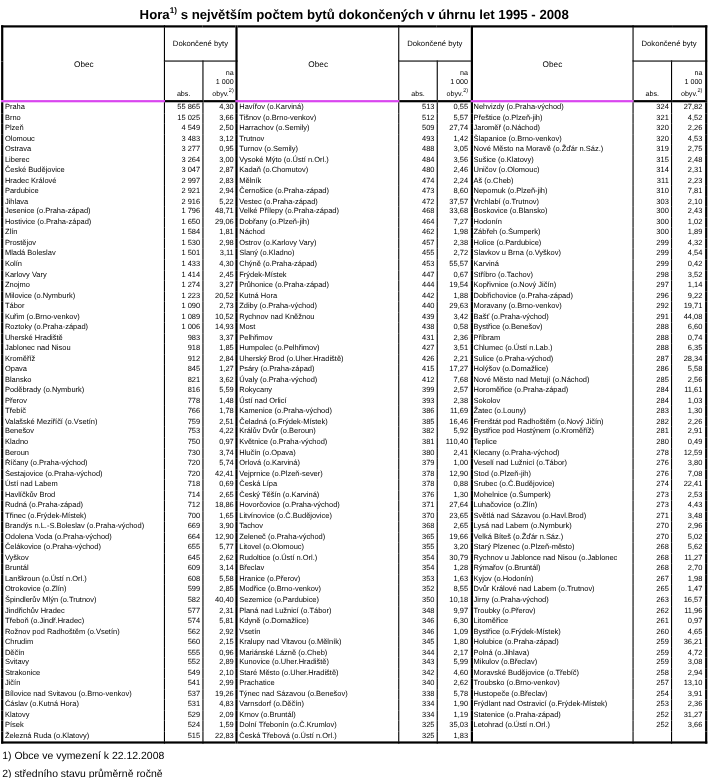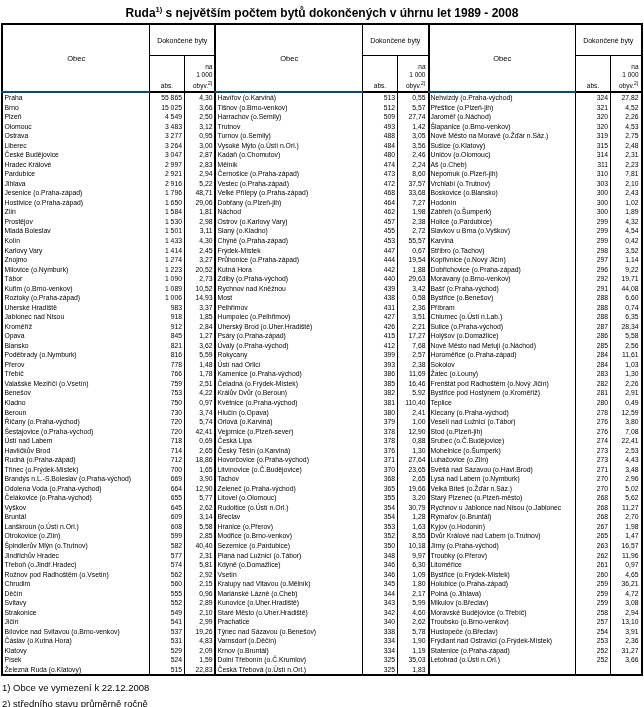--- a/index.html
+++ b/index.html
@@ -6,42 +6,42 @@
   body{width:644px;height:707px;overflow:hidden;color:#000;
        font-family:"Liberation Sans","DejaVu Sans",sans-serif;}
   .title{ text-align:center; font-size:12px; font-weight:bold; padding-top:5px;
           letter-spacing:0px; }
   .title sup{ font-size:7.5px; }
   table{ border-collapse:collapse; table-layout:fixed; width:639px;
          margin:3px auto 0 auto; border:2px solid #000; }
   col.c-name{width:147px;} col.c-abs{width:35px;} col.c-per{width:31px;}
   th{ font-weight:normal; padding:0; }
   thead th.obec{ font-size:7.5px; text-align:center; vertical-align:middle;
-                 border-bottom:2px solid #0c4a6e; }
+                 border-bottom:2px solid #d946ef; }
   thead th.grp{ font-size:7px; text-align:center; vertical-align:middle;
                 height:30px; border-left:1px solid #000; border-bottom:1px solid #000; }
   thead tr.sub th{ border-bottom:2px solid #000; font-size:6.5px; height:33px; }
   thead th.abs{ text-align:center; vertical-align:bottom; border-left:1px solid #000;
                 padding-bottom:2px; }
   thead th.per{ text-align:right; vertical-align:bottom; border-left:1px solid #000;
                 padding:0 2px 1px 0; line-height:8px; }
   thead th.per sup{ font-size:5px; }
   th.gsep, td.gsep{ border-left:2px solid #000 !important; }
   tbody td{ font-size:6.8px; height:9.53px; line-height:9.53px; padding:0;
             white-space:nowrap; overflow:hidden; }
   td.n{ text-align:left; padding-left:1px; }
   td.a{ text-align:right; border-left:1px solid #000; padding-right:2px; }
   td.p{ text-align:right; border-left:1px solid #000; padding-right:2px; }
   .footnotes{ margin:6px 0 0 2px; font-size:9.5px; }
   .footnotes div{ margin-bottom:5px; }
 </style>
 </head>
 <body>
 
-<div class="title"><span>Ruda</span><sup>1)</sup><span> s největším počtem bytů dokončených v úhrnu let 1989 - 2008</span></div>
+<div class="title"><span>Hora</span><sup>1)</sup><span> s největším počtem bytů dokončených v úhrnu let 1995 - 2008</span></div>
 
 <table>
   <colgroup>
     <col class="c-name">
       <col class="c-abs">
       <col class="c-per">
     <col class="c-name">
       <col class="c-abs">
       <col class="c-per">
     <col class="c-name">

